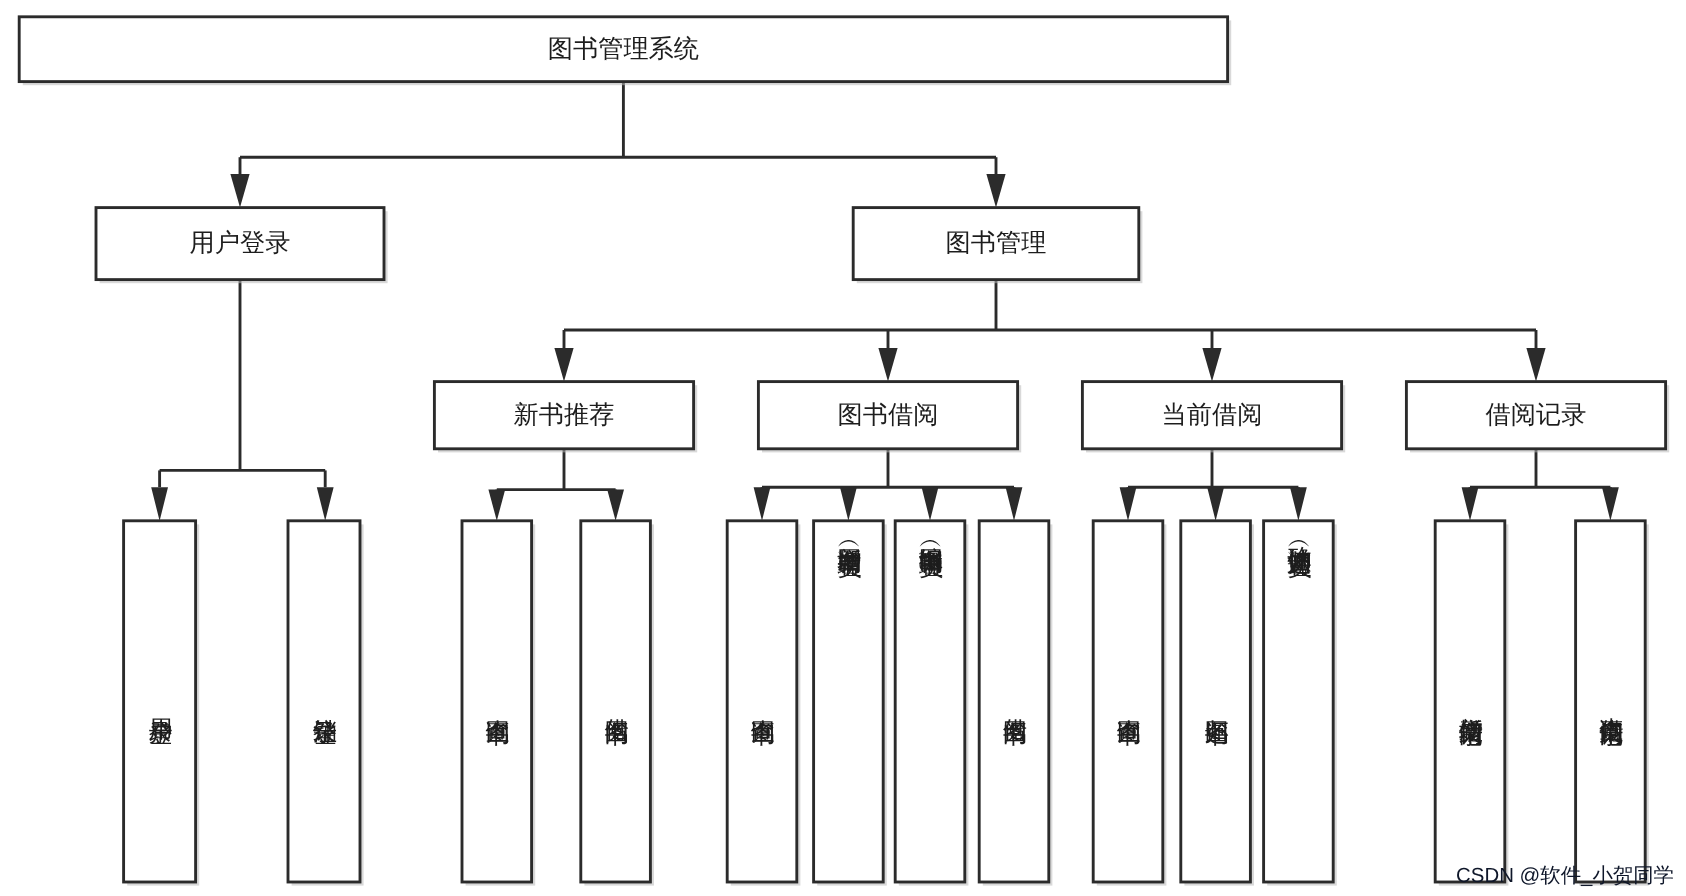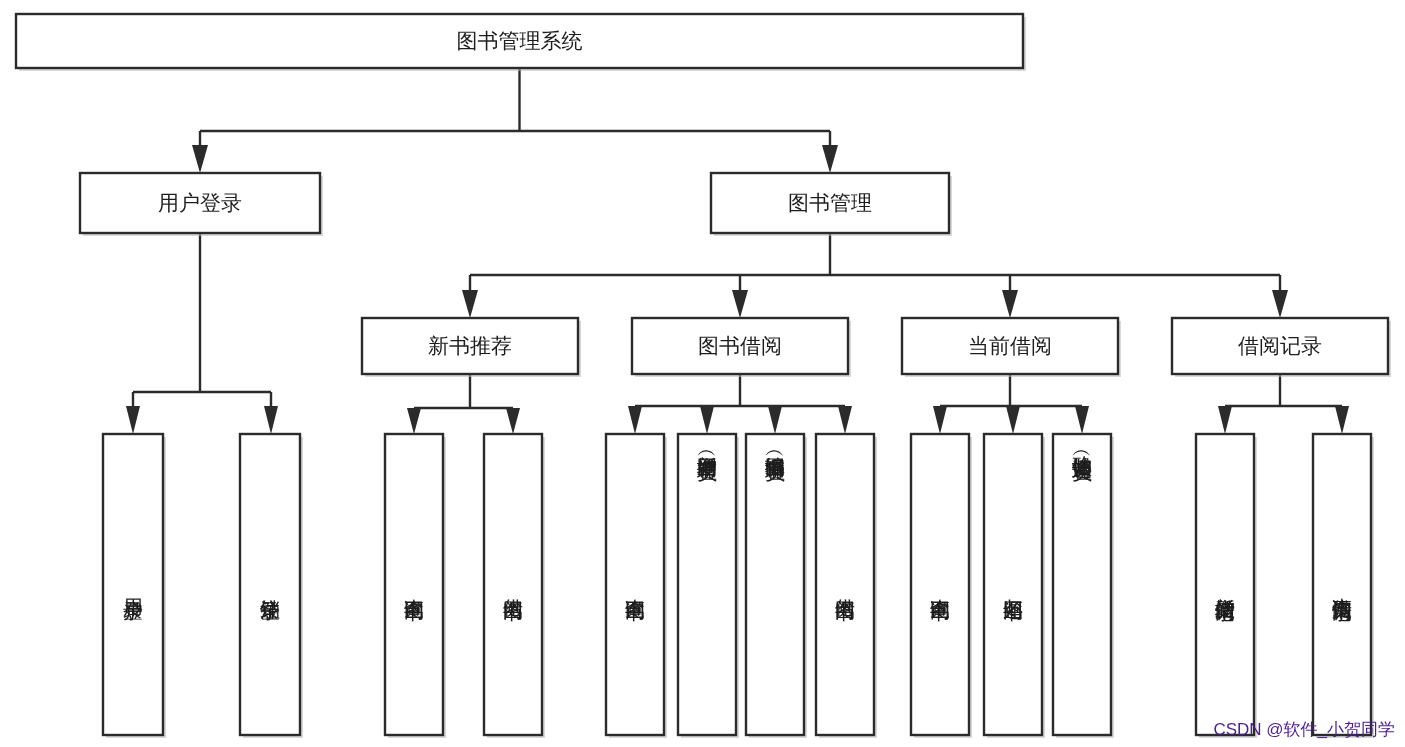--- a/index.html
+++ b/index.html
@@ -71,21 +71,21 @@
     text-orientation: upright;
     white-space: nowrap;
     letter-spacing: 1px;
   }
   #watermark {
     position: absolute;
     right: 10px;
     bottom: 6px;
     font-family: "Liberation Sans", "DejaVu Sans", sans-serif;
     font-size: 17px;
-    color: #4c1d95;
+    color: #0f172a;
     white-space: nowrap;
     pointer-events: none;
     user-select: none;
   }
 </style>
 </head>
 <body>
 
 <div id="diagram-root">
 

